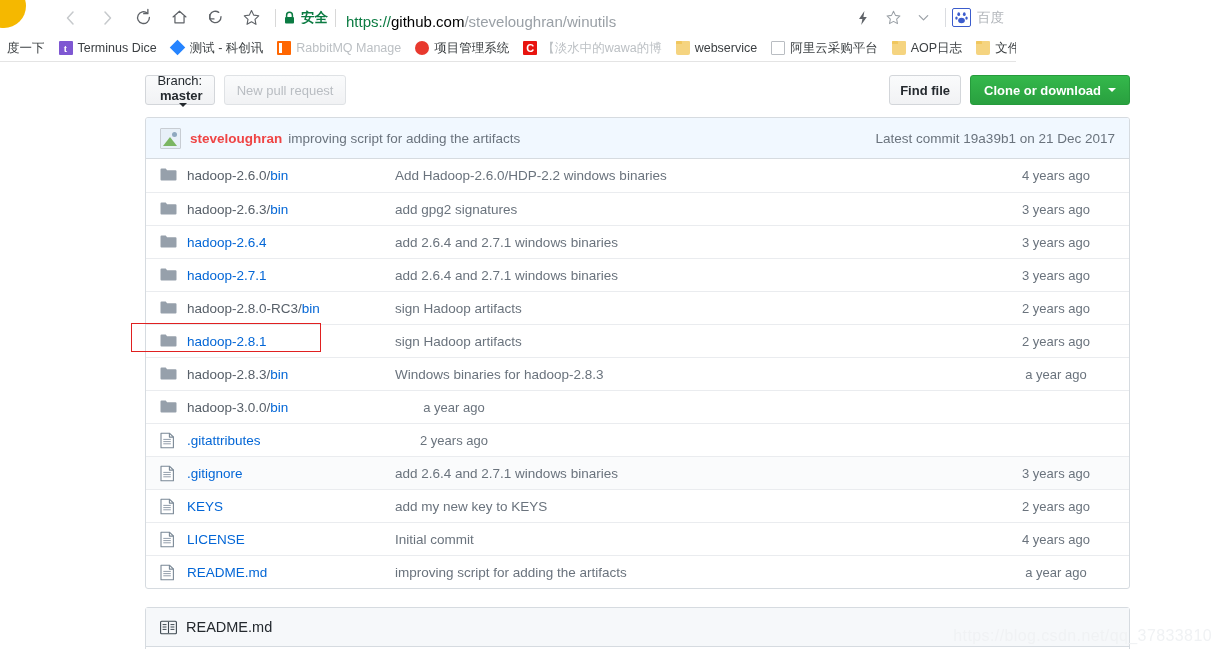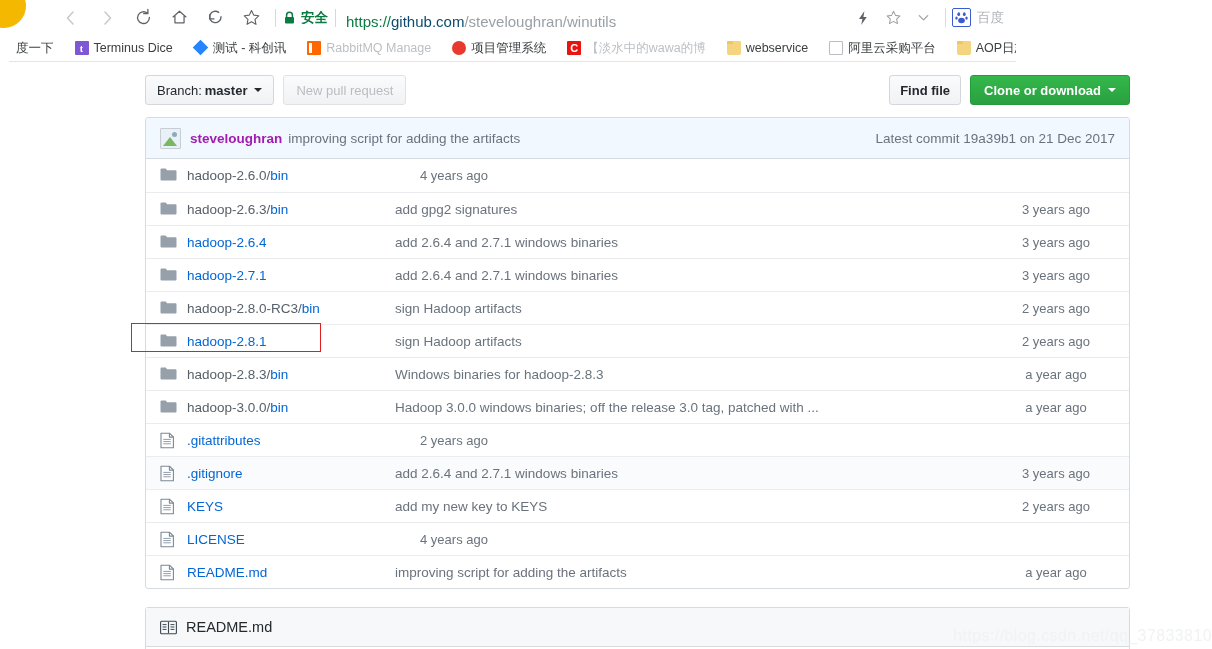--- a/index.html
+++ b/index.html
@@ -74,21 +74,21 @@
   .urlbar {
     flex: 1;
     display: flex; align-items: baseline;
     font-size: 15px;
     padding-left: 3px;
     overflow: hidden;
     white-space: nowrap;
     cursor: text;
   }
   .url-scheme { color: #0b7b42; }
-  .url-host { color: #0c4a6e; margin-top: 8px; }
+  .url-host { color: #000000; margin-top: 8px; }
   .url-path { color: #9aa0a6; }
   .toolbar-right {
     display: flex; align-items: center; gap: 2px;
     margin-left: auto;
     padding-right: 4px;
   }
   .tb-icon {
     width: 28px; height: 28px;
     display: flex; align-items: center; justify-content: center;
     cursor: pointer;
@@ -110,28 +110,27 @@
   .search-engine-label {
     color: #b0b4b9;
     font-size: 13.5px;
   }
 
   
   .bookmarks {
     height: 27px;
     display: flex;
     align-items: center;
-    gap: 7px;
+    gap: 0;
     padding: 0;
     border-bottom: 1px solid #e4e4e4;
     overflow: hidden;
     white-space: nowrap;
     font-size: 12.5px;
     color: #3c4043;
-    margin-left: 9px;
   }
   .bm {
     display: flex; align-items: center; gap: 5px;
     padding: 0 7px;
     height: 22px;
     cursor: pointer;
     flex: 0 0 auto;
   }
   .bm-label { color: #3c4043; }
   .bm-label.faded { color: #bcc0c4; }
@@ -210,20 +209,21 @@
     align-items: center;
     justify-content: center;
   }
   .btn-branch {
     height: 30px;
     padding: 0 11px;
     background: linear-gradient(#fafbfc, #f1f2f4);
     border: 1px solid #d3d6da;
     color: #24292e;
     font-weight: normal;
+    flex-direction: column;
   }
   .btn-branch b { font-weight: bold; margin-left: 3px; }
   .caret {
     display: inline-block;
     width: 0; height: 0;
     margin-left: 7px;
     border-left: 4px solid transparent;
     border-right: 4px solid transparent;
     border-top: 4px solid currentColor;
   }
@@ -287,21 +287,21 @@
     border-bottom: 9px solid #7bb662;
   }
   .avatar .sky { position: absolute; inset: 0; background: #e8f0f8; }
   .avatar .sun {
     position: absolute; right: 3px; top: 3px;
     width: 5px; height: 5px; border-radius: 50%;
     background: #8fa8bf;
   }
   .commit-author {
     font-weight: bold;
-    color: #a21caf;
+    color: #ef4444;
     cursor: pointer;
   }
   .commit-msg {
     color: #6a737d;
     margin-left: 6px;
     cursor: pointer;
   }
   .commit-meta {
     margin-left: auto;
     color: #6a737d;
@@ -584,20 +584,21 @@
       </div>
 
       <div id="file-rows">
           <div class="frow">
             <span class="fic">
               <svg class="icon-folder-svg" width="17" height="15" viewBox="0 0 17 15">
                 <path d="M0.5 2.6 a1 1 0 0 1 1-1 h4.2 l1.4 1.6 h8.4 a1 1 0 0 1 1 1 v8.2 a1 1 0 0 1 -1 1 h-14 a1 1 0 0 1 -1 -1 z" fill="#96a0ab"></path>
               </svg>
             </span>
             <span class="fname"><span class="dim">hadoop-2.6.0/</span><a>bin</a></span>
+            <span class="fmsg">Add Hadoop-2.6.0/HDP-2.2 windows binaries</span>
             <span class="ftime">4 years ago</span>
           </div>
           <div class="frow">
             <span class="fic">
               <svg class="icon-folder-svg" width="17" height="15" viewBox="0 0 17 15">
                 <path d="M0.5 2.6 a1 1 0 0 1 1-1 h4.2 l1.4 1.6 h8.4 a1 1 0 0 1 1 1 v8.2 a1 1 0 0 1 -1 1 h-14 a1 1 0 0 1 -1 -1 z" fill="#96a0ab"></path>
               </svg>
             </span>
             <span class="fname"><span class="dim">hadoop-2.6.3/</span><a>bin</a></span>
             <span class="fmsg">add gpg2 signatures</span>
@@ -653,21 +654,20 @@
             <span class="fmsg">Windows binaries for hadoop-2.8.3</span>
             <span class="ftime">a year ago</span>
           </div>
           <div class="frow">
             <span class="fic">
               <svg class="icon-folder-svg" width="17" height="15" viewBox="0 0 17 15">
                 <path d="M0.5 2.6 a1 1 0 0 1 1-1 h4.2 l1.4 1.6 h8.4 a1 1 0 0 1 1 1 v8.2 a1 1 0 0 1 -1 1 h-14 a1 1 0 0 1 -1 -1 z" fill="#96a0ab"></path>
               </svg>
             </span>
             <span class="fname"><span class="dim">hadoop-3.0.0/</span><a>bin</a></span>
-            <span class="fmsg">Hadoop 3.0.0 windows binaries; off the release 3.0 tag, patched with ...</span>
             <span class="ftime">a year ago</span>
           </div>
           <div class="frow">
             <span class="fic">
               <svg class="icon-file-svg" width="15" height="17" viewBox="0 0 15 17">
                 <path d="M1 1.2 h8.4 L13.4 5 v10.8 h-12.4 z" fill="#ffffff" stroke="#7a8896" stroke-width="1.1" stroke-linejoin="round"></path>
                 <path d="M9.4 1.2 v3.9 h4" fill="none" stroke="#7a8896" stroke-width="1.1" stroke-linejoin="round"></path>
                 <line x1="3.3" y1="7.4" x2="10.8" y2="7.4" stroke="#8d99a6" stroke-width="0.95"></line>
                 <line x1="3.3" y1="9.6" x2="10.8" y2="9.6" stroke="#8d99a6" stroke-width="0.95"></line>
                 <line x1="3.3" y1="11.8" x2="10.8" y2="11.8" stroke="#8d99a6" stroke-width="0.95"></line>
@@ -708,20 +708,21 @@
             <span class="fic">
               <svg class="icon-file-svg" width="15" height="17" viewBox="0 0 15 17">
                 <path d="M1 1.2 h8.4 L13.4 5 v10.8 h-12.4 z" fill="#ffffff" stroke="#7a8896" stroke-width="1.1" stroke-linejoin="round"></path>
                 <path d="M9.4 1.2 v3.9 h4" fill="none" stroke="#7a8896" stroke-width="1.1" stroke-linejoin="round"></path>
                 <line x1="3.3" y1="7.4" x2="10.8" y2="7.4" stroke="#8d99a6" stroke-width="0.95"></line>
                 <line x1="3.3" y1="9.6" x2="10.8" y2="9.6" stroke="#8d99a6" stroke-width="0.95"></line>
                 <line x1="3.3" y1="11.8" x2="10.8" y2="11.8" stroke="#8d99a6" stroke-width="0.95"></line>
               </svg>
             </span>
             <span class="fname"><a>LICENSE</a></span>
+            <span class="fmsg">Initial commit</span>
             <span class="ftime">4 years ago</span>
           </div>
           <div class="frow">
             <span class="fic">
               <svg class="icon-file-svg" width="15" height="17" viewBox="0 0 15 17">
                 <path d="M1 1.2 h8.4 L13.4 5 v10.8 h-12.4 z" fill="#ffffff" stroke="#7a8896" stroke-width="1.1" stroke-linejoin="round"></path>
                 <path d="M9.4 1.2 v3.9 h4" fill="none" stroke="#7a8896" stroke-width="1.1" stroke-linejoin="round"></path>
                 <line x1="3.3" y1="7.4" x2="10.8" y2="7.4" stroke="#8d99a6" stroke-width="0.95"></line>
                 <line x1="3.3" y1="9.6" x2="10.8" y2="9.6" stroke="#8d99a6" stroke-width="0.95"></line>
                 <line x1="3.3" y1="11.8" x2="10.8" y2="11.8" stroke="#8d99a6" stroke-width="0.95"></line>

